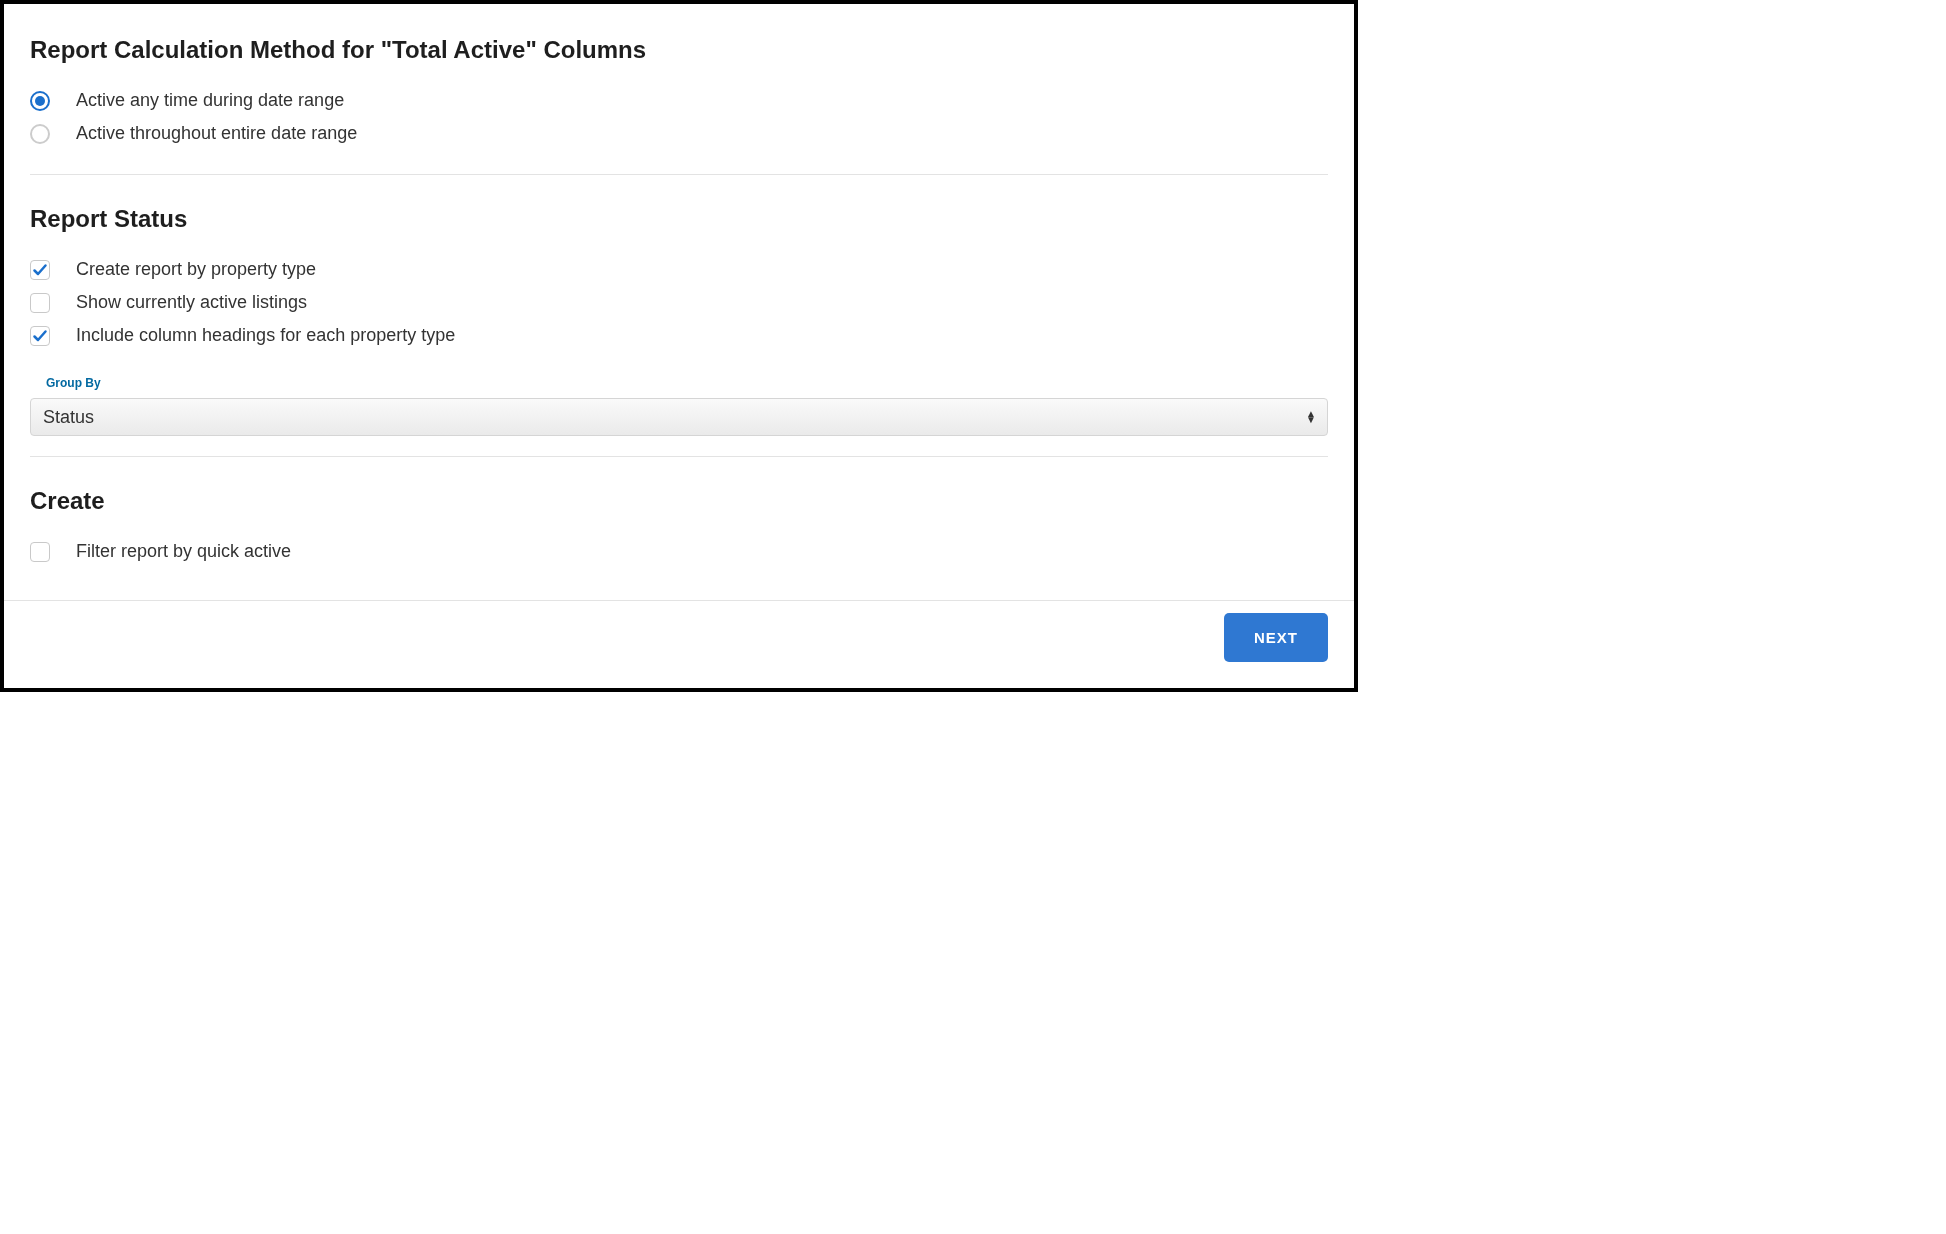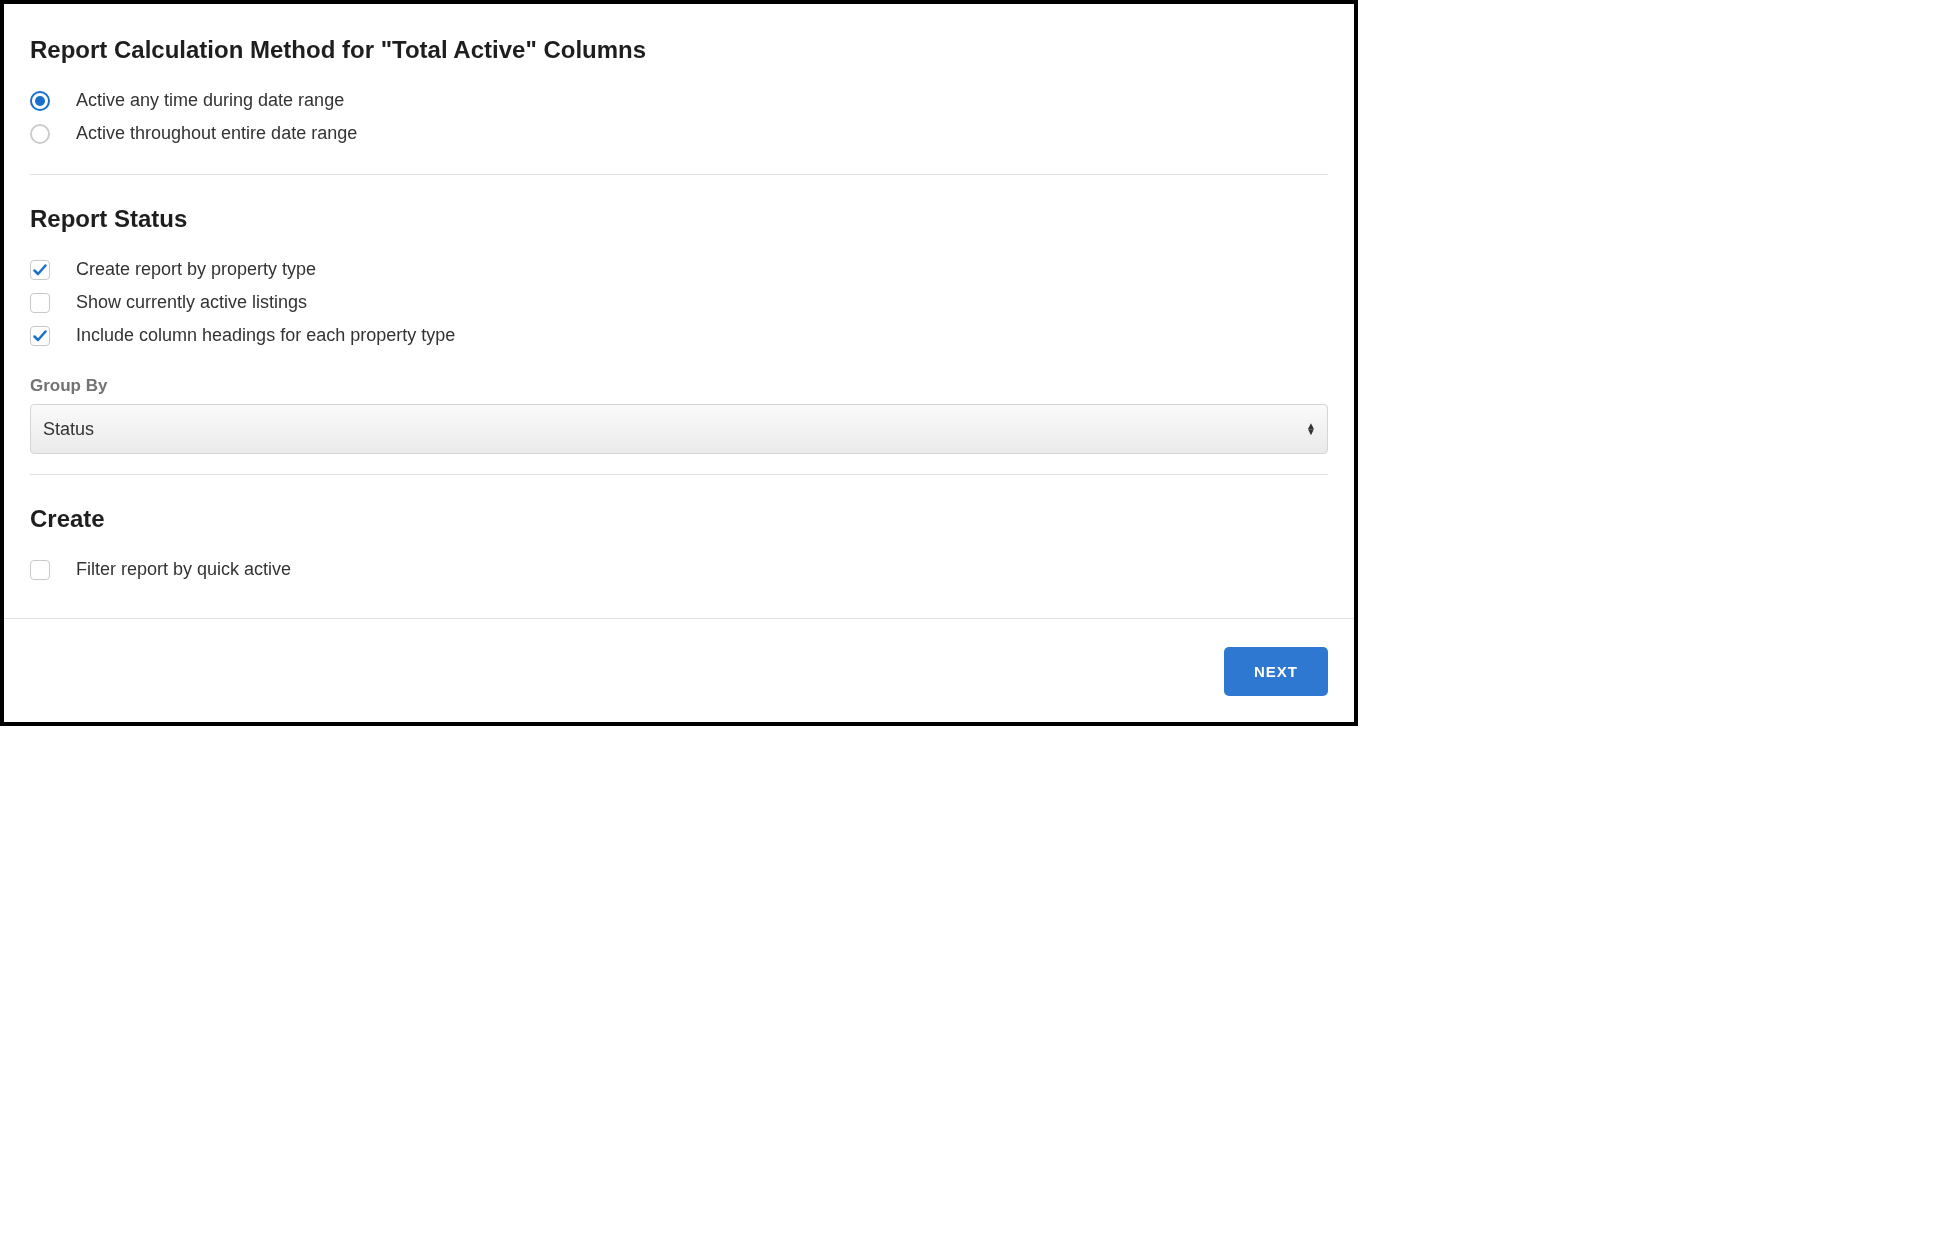--- a/index.html
+++ b/index.html
@@ -70,32 +70,32 @@
     cursor: pointer;
   }
   .checkbox-outer svg { display: none; }
   .checkbox-outer.checked svg { display: block; }
   .divider {
     border: none;
     border-top: 1px solid #e3e3e3;
     margin: 20px 0 30px 0;
   }
   .field-label {
-    font-size: 17px;
+    font-size: 12px;
     font-weight: 700;
-    color: #737373;
-    margin: 14px 0 8px 0;
+    color: #0369a1;
+    margin: 14px 0 8px 16px;
   }
   .select-wrap {
     position: relative;
     width: 100%;
   }
   .select-box {
     width: 100%;
-    height: 50px;
+    height: 38px;
     border: 1px solid #d5d5d5;
     border-radius: 4px;
     background: linear-gradient(#fafafa, #eaeaea);
     padding: 0 40px 0 12px;
     font-size: 18px;
     color: #333;
     display: flex;
     align-items: center;
     cursor: pointer;
   }
@@ -106,21 +106,21 @@
     transform: translateY(-50%);
     pointer-events: none;
     color: #333;
     line-height: 6px;
     font-size: 10px;
     text-align: center;
   }
   .select-arrows .up, .select-arrows .down { display:block; }
   .footer-bar {
     border-top: 1px solid #e3e3e3;
-    padding: 28px 26px 26px 26px;
+    padding: 12px 26px 26px 26px;
     display: flex;
     justify-content: flex-end;
     background: #fff;
   }
   .next-btn {
     background: #2f78d2;
     color: #fff;
     border: none;
     border-radius: 5px;
     padding: 16px 30px;

